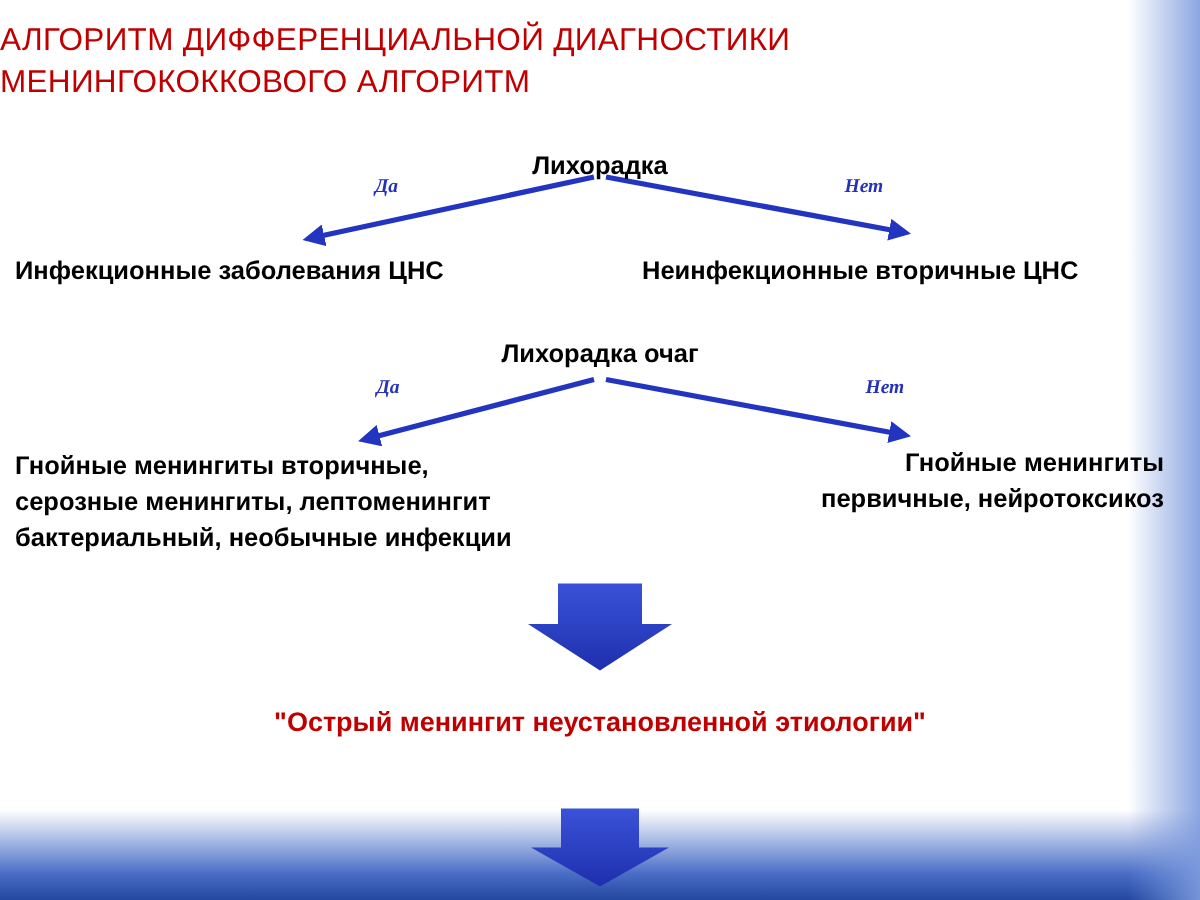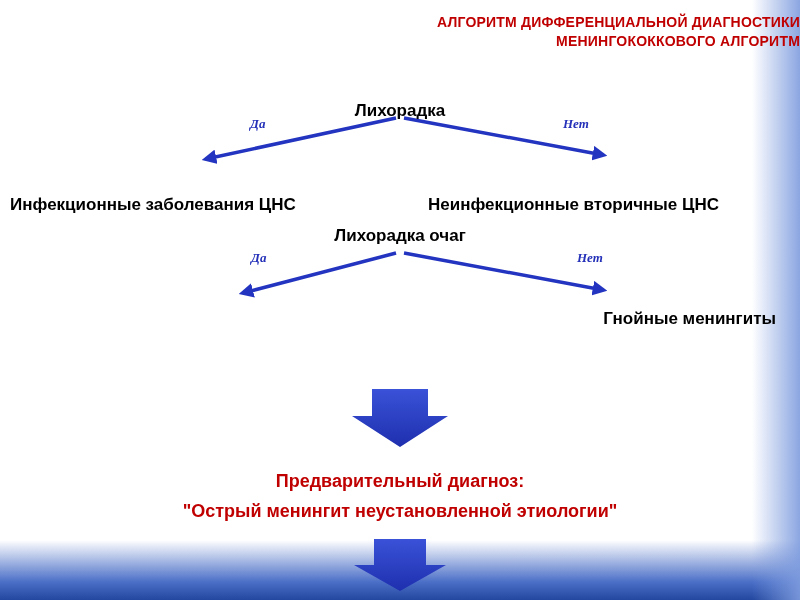--- a/index.html
+++ b/index.html
@@ -8,37 +8,36 @@
     width:800px;height:600px;
     overflow:hidden;
     font-family:"Liberation Sans", sans-serif;
     background:
       linear-gradient(to right, rgba(126,156,222,0) 94%, rgba(126,156,222,0.9) 100%),
       linear-gradient(to bottom, rgba(61,98,187,0) 90%, #4b6fc7 97%, #23479f 100%),
       #ffffff;
   }
   .title{
     position:absolute;top:13px;left:0;width:100%;
-    text-align:right;color:#c00000;font-weight:bold;
-    font-size:14px;line-height:1.35;letter-spacing:0.2px;
+    text-align:left;color:#c00000;font-weight:normal;
+    font-size:21px;line-height:1.35;letter-spacing:0.2px;
   }
   .node-label{
     position:absolute;left:0;width:100%;text-align:center;
     color:#000;font-weight:bold;font-size:17px;
   }
   .yn{
     position:absolute;
     font-family:"Liberation Serif", serif;
     font-style:italic;font-weight:bold;
     color:#2431b8;font-size:13px;
   }
   .result{
     position:absolute;color:#000;font-weight:bold;font-size:17px;
     line-height:24px;
-    margin-top:24px;
   }
   .result.right-align{text-align:right;}
   .diagnosis{
     position:absolute;top:466px;left:0;width:100%;
     text-align:center;color:#c00000;font-weight:bold;
     font-size:18px;line-height:30px;
   }
   .arrow-layer{
     position:absolute;top:0;left:0;width:800px;height:600px;
     pointer-events:none;
@@ -76,23 +75,28 @@
   <div class="yn" style="left:250px;top:116px;">Да</div>
   <div class="yn" style="left:563px;top:116px;">Нет</div>
 
   <div class="result" style="left:10px;top:169px;">Инфекционные заболевания ЦНС</div>
   <div class="result" style="left:428px;top:169px;">Неинфекционные вторичные ЦНС</div>
 
   <div class="node-label" style="top:226px;">Лихорадка очаг</div>
   <div class="yn" style="left:251px;top:250px;">Да</div>
   <div class="yn" style="left:577px;top:250px;">Нет</div>
 
+  <div class="result" style="left:10px;top:299px;">
+    <div>Гнойные менингиты вторичные,</div>
+    <div>серозные менингиты, лептоменингит</div>
+    <div>бактериальный, необычные инфекции</div>
+  </div>
 
-  <div class="result right-align" style="right:24px;top:283px;">
+  <div class="result right-align" style="right:24px;top:297px;">
     <div>Гнойные менингиты</div>
+    <div>первичные, нейротоксикоз</div>
   </div>
 
   <div class="diagnosis">
-    <div>Предварительный диагноз:</div>
     <div>"Острый менингит неустановленной этиологии"</div>
   </div>
 
 </div>
 
 </body></html>

